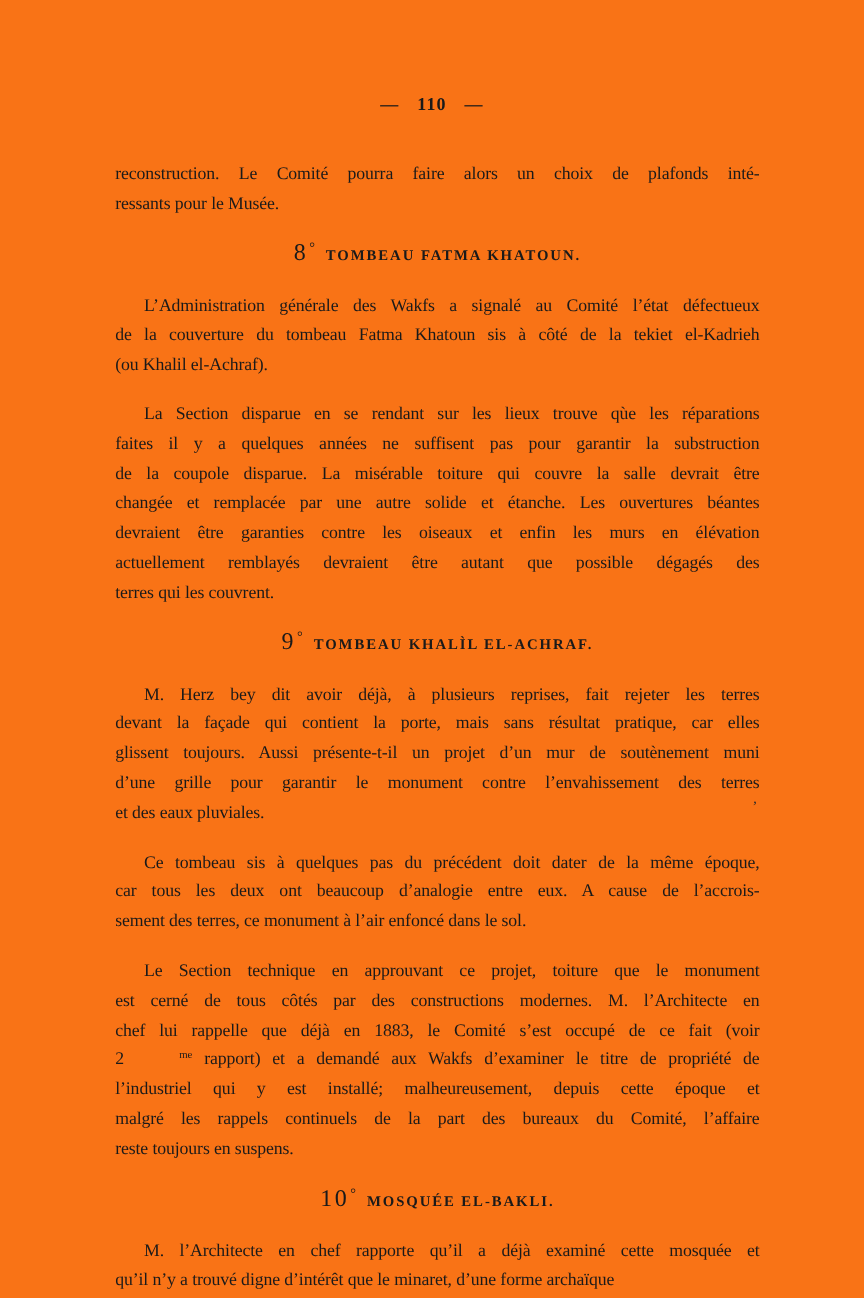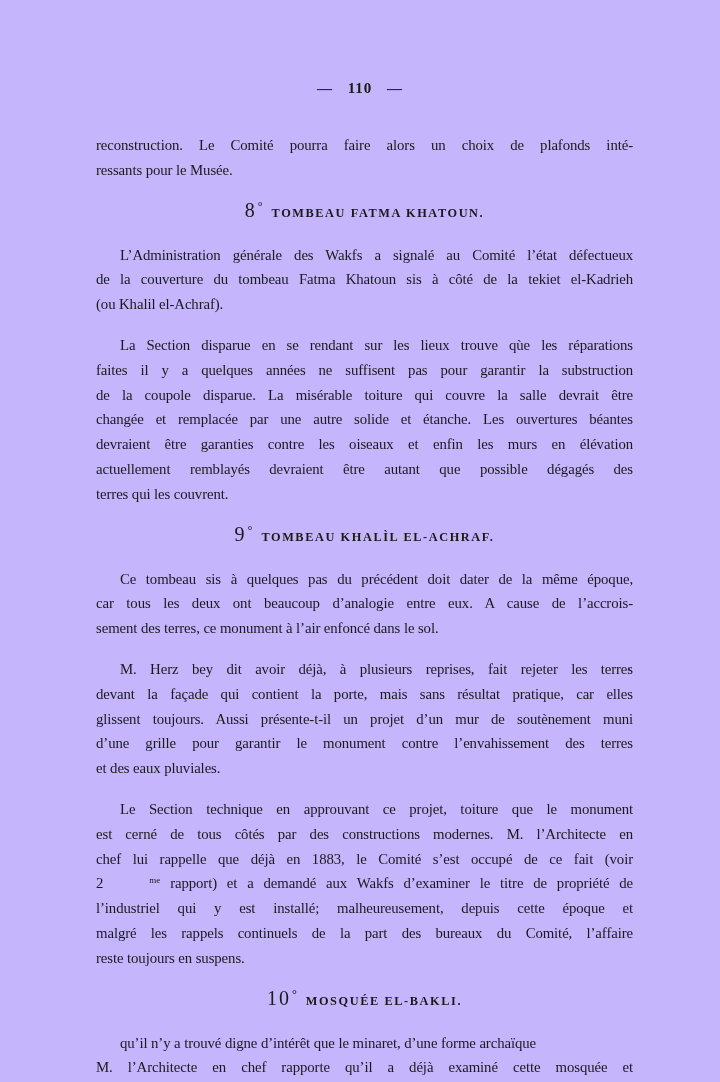--- a/index.html
+++ b/index.html
@@ -1,20 +1,20 @@
 <!DOCTYPE html>
 <html><head>
 <meta charset="utf-8">
 <style>
   html, body { margin: 0; padding: 0; background: #ffffff; }
   .page {
     position: relative;
     width: 720px;
     height: 1082px;
-    background: #c4b5fd;
+    background: #f97316;
     font-family: "Liberation Serif", "DejaVu Serif", serif;
     color: #1a1a1a;
     overflow: hidden;
   }
   .page-number {
     position: absolute;
     top: 80px;
     left: 0;
     width: 100%;
     text-align: center;
@@ -83,41 +83,41 @@
         <div class="line">La Section disparue en se rendant sur les lieux trouve qùe les réparations</div>
         <div class="line">faites il y a quelques années ne suffisent pas pour garantir la substruction</div>
         <div class="line">de la coupole disparue. La misérable toiture qui couvre la salle devrait être</div>
         <div class="line">changée et remplacée par une autre solide et étanche. Les ouvertures béantes</div>
         <div class="line">devraient être garanties contre les oiseaux et enfin les murs en élévation</div>
         <div class="line">actuellement remblayés devraient être autant que possible dégagés des</div>
         <div class="line last">terres qui les couvrent.</div>
       </div>
       <div class="heading"><span class="h-num">9</span><span class="h-deg">°</span><span class="h-title">TOMBEAU KHALÌL EL-ACHRAF.</span></div>
       <div class="para indent">
-        <div class="line">Ce tombeau sis à quelques pas du précédent doit dater de la même époque,</div>
-        <div class="line">car tous les deux ont beaucoup d’analogie entre eux. A cause de l’accrois-</div>
-        <div class="line last">sement des terres, ce monument à l’air enfoncé dans le sol.</div>
-      </div>
-      <div class="para indent">
         <div class="line">M. Herz bey dit avoir déjà, à plusieurs reprises, fait rejeter les terres</div>
         <div class="line">devant la façade qui contient la porte, mais sans résultat pratique, car elles</div>
         <div class="line">glissent toujours. Aussi présente-t-il un projet d’un mur de soutènement muni</div>
         <div class="line">d’une grille pour garantir le monument contre l’envahissement des terres</div>
         <div class="line last">et des eaux pluviales.</div>
+      </div>
+      <div class="para indent">
+        <div class="line">Ce tombeau sis à quelques pas du précédent doit dater de la même époque,</div>
+        <div class="line">car tous les deux ont beaucoup d’analogie entre eux. A cause de l’accrois-</div>
+        <div class="line last">sement des terres, ce monument à l’air enfoncé dans le sol.</div>
       </div>
       <div class="para indent">
         <div class="line">Le Section technique en approuvant ce projet, toiture que le monument</div>
         <div class="line">est cerné de tous côtés par des constructions modernes. M. l’Architecte en</div>
         <div class="line">chef lui rappelle que déjà en 1883, le Comité s’est occupé de ce fait (voir</div>
         <div class="line"><span>2</span><sup>me</sup><span> rapport) et a demandé aux Wakfs d’examiner le titre de propriété de</span></div>
         <div class="line">l’industriel qui y est installé; malheureusement, depuis cette époque et</div>
         <div class="line">malgré les rappels continuels de la part des bureaux du Comité, l’affaire</div>
         <div class="line last">reste toujours en suspens.</div>
       </div>
       <div class="heading"><span class="h-num">10</span><span class="h-deg">°</span><span class="h-title">MOSQUÉE EL-BAKLI.</span></div>
       <div class="para indent">
+        <div class="line">M. l’Architecte en chef rapporte qu’il a déjà examiné cette mosquée et</div>
         <div class="line last">qu’il n’y a trouvé digne d’intérêt que le minaret, d’une forme archaïque</div>
-        <div class="line">M. l’Architecte en chef rapporte qu’il a déjà examiné cette mosquée et</div>
       </div>
     </div>
 
   <span class="margin-artifact">’</span>
 </div>
 
 </body></html>

